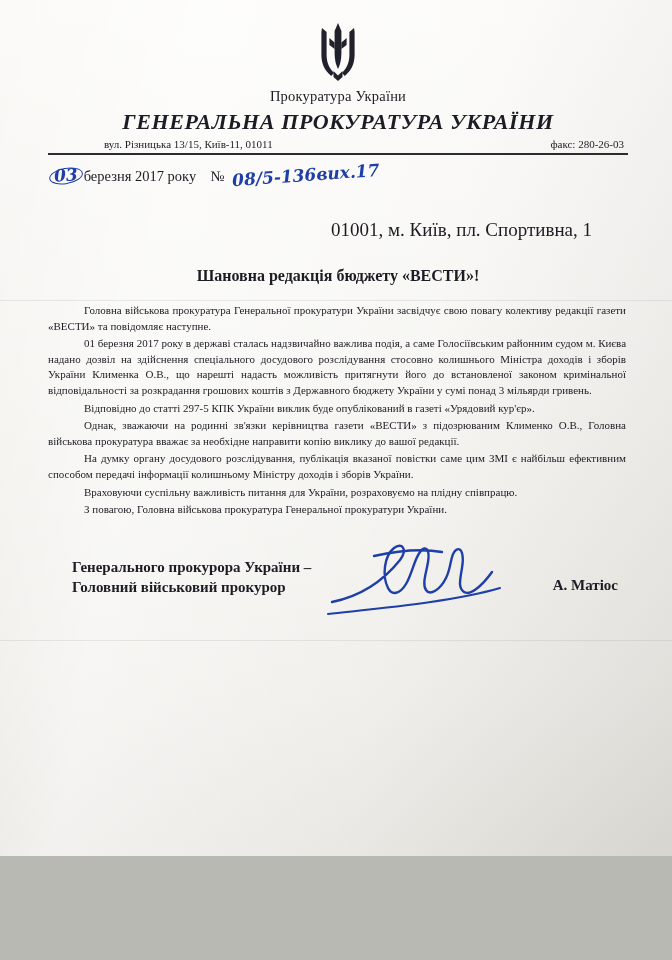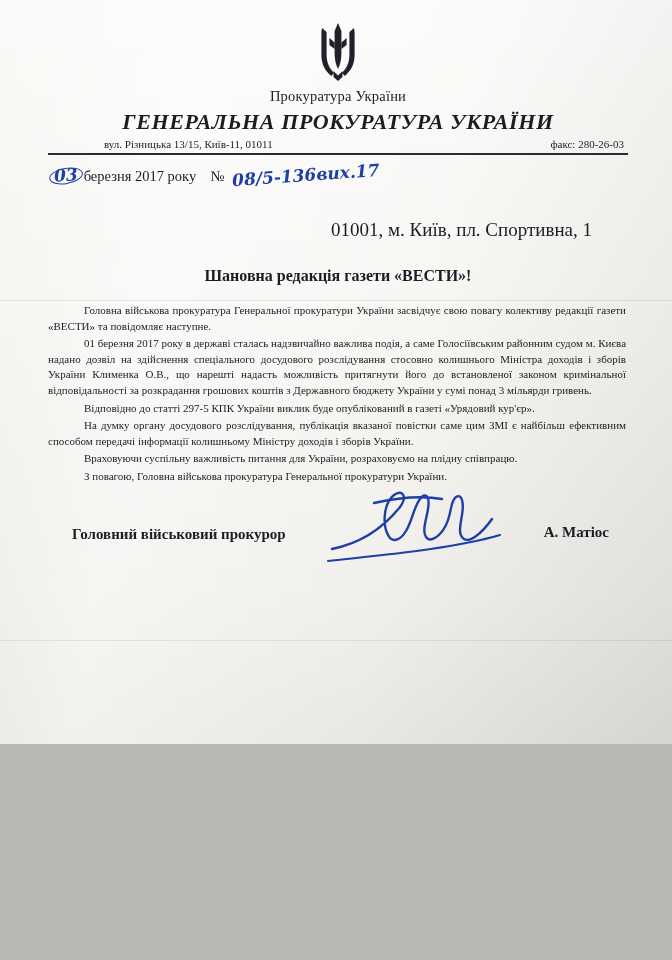--- a/index.html
+++ b/index.html
@@ -3,21 +3,21 @@
 <meta charset="utf-8">
 <style>
   html, body {
     margin: 0;
     padding: 0;
     background: #b9b9b4;
   }
   .page {
     position: relative;
     width: 672px;
-    height: 744px;
+    height: 856px;
     overflow: hidden;
     background: #f2f1ee;
     font-family: "Liberation Serif", serif;
     color: #1c1c24;
   }
   
   .paper-shade {
     position: absolute;
     inset: 0;
     background:
@@ -141,21 +141,21 @@
   .signature {
     margin-top: 40px;
     position: relative;
     padding: 0 6px 0 28px;
     font-size: 15px;
     font-weight: bold;
     line-height: 1.32;
   }
   .sig-name {
     position: absolute;
-    right: 23px;
+    right: 14px;
     bottom: 2px;
     font-weight: bold;
     font-size: 15px;
   }
   .sig-scribble {
     position: absolute;
     right: 120px;
     bottom: -28px;
     pointer-events: none;
   }
@@ -201,32 +201,34 @@
       <span class="hand date-day">03</span>
       <span>березня 2017 року</span>
       <span style="margin-left:10px">№</span>
       <span class="hand" style="margin-left:4px">08/5-136вих.17</span>
     </div>
 
     <div class="recipient">
       <div class="addr">01001, м. Київ, пл. Спортивна, 1</div>
     </div>
 
-    <div class="salutation">Шановна редакція газети «ВЕСТИ»!</div>
+    <div class="salutation">Шановна редакція бюджету «ВЕСТИ»!</div>
 
     <div class="body">
       <p>Головна військова прокуратура Генеральної прокуратури України засвідчує свою повагу колективу редакції газети «ВЕСТИ» та повідомляє наступне.</p>
       <p>01 березня 2017 року в державі сталась надзвичайно важлива подія, а саме Голосіївським районним судом м. Києва надано дозвіл на здійснення спеціального досудового розслідування стосовно колишнього Міністра доходів і зборів України Клименка О.В., що нарешті надасть можливість притягнути його до встановленої законом кримінальної відповідальності за розкрадання грошових коштів з Державного бюджету України у сумі понад 3 мільярди гривень.</p>
       <p>Відповідно до статті 297-5 КПК України виклик буде опублікований в газеті «Урядовий кур'єр».</p>
+      <p>Однак, зважаючи на родинні зв'язки керівництва газети «ВЕСТИ» з підозрюваним Клименко О.В., Головна військова прокуратура вважає за необхідне направити копію виклику до вашої редакції.</p>
       <p>На думку органу досудового розслідування, публікація вказаної повістки саме цим ЗМІ є найбільш ефективним способом передачі інформації колишньому Міністру доходів і зборів України.</p>
       <p>Враховуючи суспільну важливість питання для України, розраховуємо на плідну співпрацю.</p>
       <p>З повагою, Головна військова прокуратура Генеральної прокуратури України.</p>
     </div>
 
     <div class="signature">
+      <div>Генерального прокурора України –</div>
       <div>Головний військовий прокурор</div>
       <div class="sig-name">А. Матіос</div>
       <div class="sig-scribble">
         <svg width="190" height="90" viewBox="0 0 190 90" aria-hidden="true">
           <g fill="none" stroke="#1f3fa8" stroke-width="2.4" stroke-linecap="round">
             <path d="M10 72 C40 66, 62 50, 78 30 C86 19, 80 12, 72 18 C62 26, 60 46, 66 58 C70 66, 78 64, 84 54 C90 44, 92 30, 98 22 C104 14, 108 20, 106 32 C104 44, 100 54, 104 60 C108 66, 118 60, 124 48 C130 36, 128 24, 134 20 C140 16, 142 26, 140 38 C138 50, 136 58, 142 62 C148 66, 160 56, 170 42"></path>
             <path d="M52 26 C70 22, 96 18, 120 22"></path>
             <path d="M6 84 C60 78, 130 72, 178 58" stroke-width="2"></path>
           </g>
         </svg>

